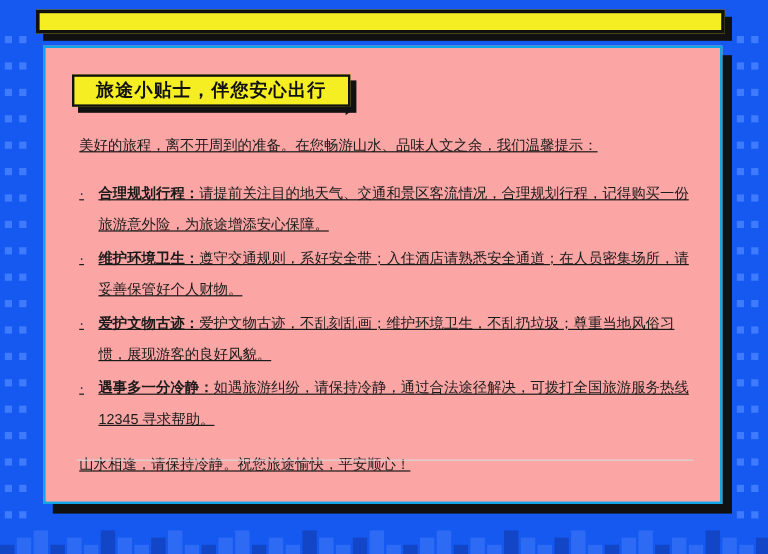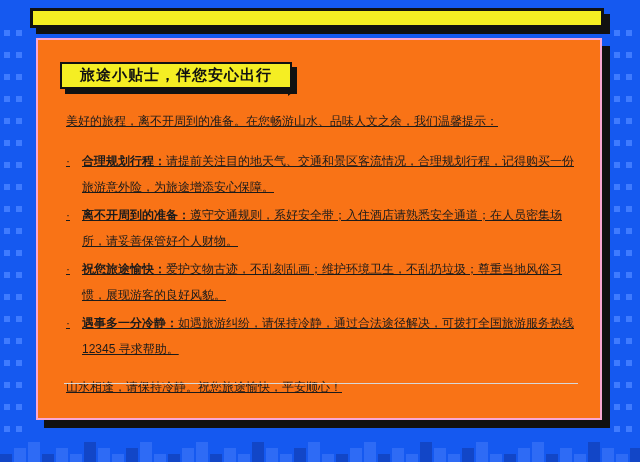--- a/index.html
+++ b/index.html
@@ -74,23 +74,23 @@
     width: 566px;
     height: 382px;
     background: #111;
   }
   .card {
     position: absolute;
     left: 36px;
     top: 38px;
     width: 566px;
     height: 382px;
-    background: #f97316;
+    background: #fca5a5;
     box-sizing: border-box;
-    border: 2px solid #f9a8d4;
+    border: 2px solid #0ea5e9;
     overflow: hidden;
   }
 
   
   .banner-wrap {
     position: absolute;
     left: 22px;
     top: 22px;
     width: 244px;
     height: 32px;
@@ -305,26 +305,26 @@
 
       <div class="bullets">
 
         <div class="bullet">
           <span class="mark">·</span>
           <span class="btxt"><span class="label">合理规划行程：</span><span>请提前关注目的地天气、交通和景区客流情况，合理规划行程，记得购买一份旅游意外险，为旅途增添安心保障。</span></span>
         </div>
 
         <div class="bullet">
           <span class="mark">·</span>
-          <span class="btxt"><span class="label">离不开周到的准备：</span><span>遵守交通规则，系好安全带；入住酒店请熟悉安全通道；在人员密集场所，请妥善保管好个人财物。</span></span>
+          <span class="btxt"><span class="label">维护环境卫生：</span><span>遵守交通规则，系好安全带；入住酒店请熟悉安全通道；在人员密集场所，请妥善保管好个人财物。</span></span>
         </div>
 
         <div class="bullet">
           <span class="mark">·</span>
-          <span class="btxt"><span class="label">祝您旅途愉快：</span><span>爱护文物古迹，不乱刻乱画；维护环境卫生，不乱扔垃圾；尊重当地风俗习惯，展现游客的良好风貌。</span></span>
+          <span class="btxt"><span class="label">爱护文物古迹：</span><span>爱护文物古迹，不乱刻乱画；维护环境卫生，不乱扔垃圾；尊重当地风俗习惯，展现游客的良好风貌。</span></span>
         </div>
 
         <div class="bullet">
           <span class="mark">·</span>
           <span class="btxt"><span class="label">遇事多一分冷静：</span><span>如遇旅游纠纷，请保持冷静，通过合法途径解决，可拨打全国旅游服务热线 12345 寻求帮助。</span></span>
         </div>
 
       </div>
 
       <p class="closing">山水相逢，请保持冷静。祝您旅途愉快，平安顺心！</p>

